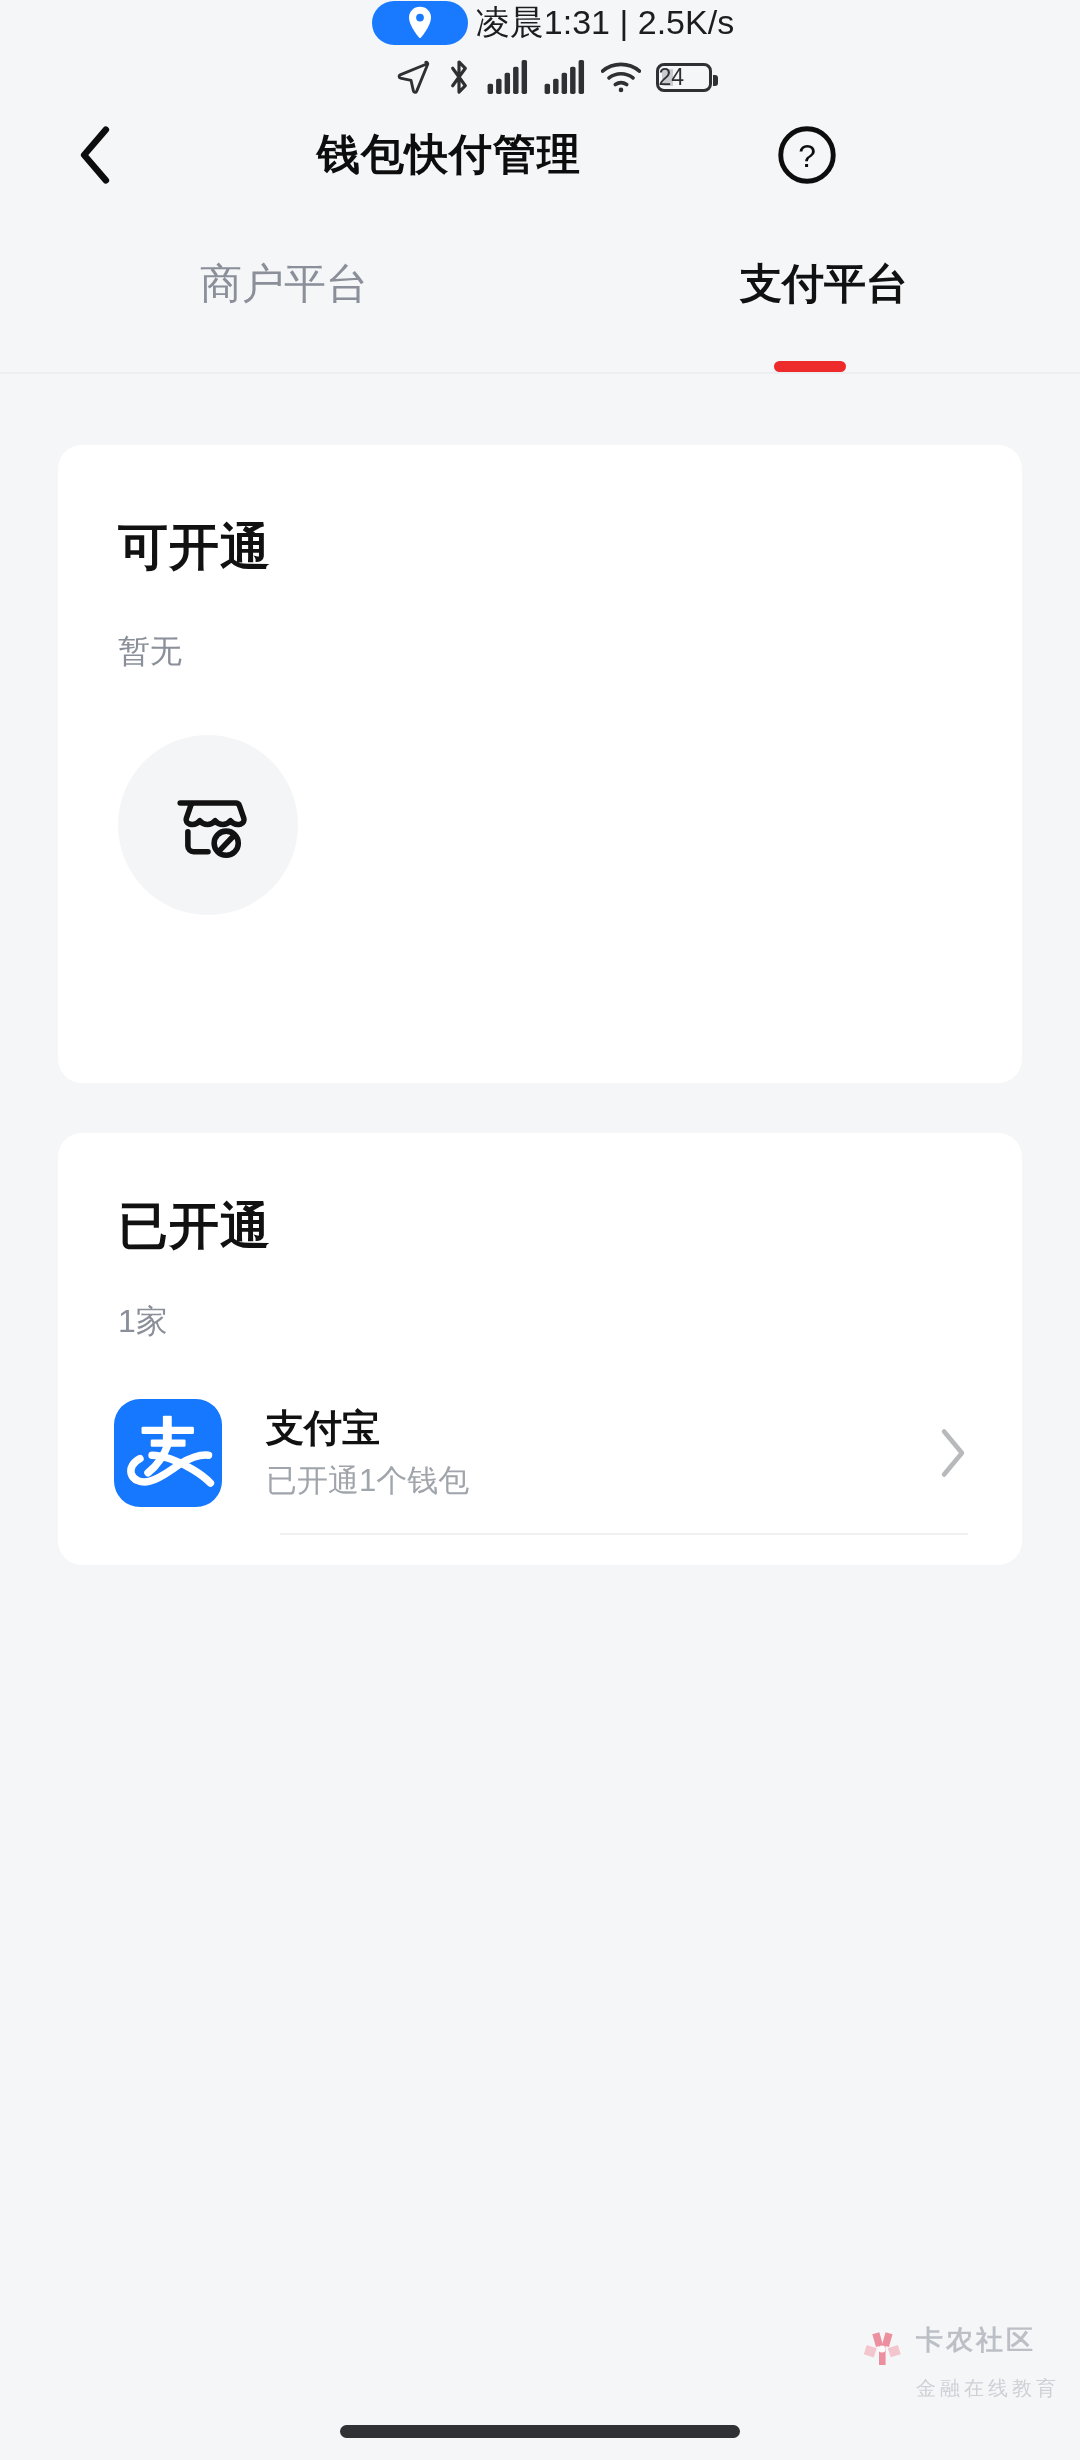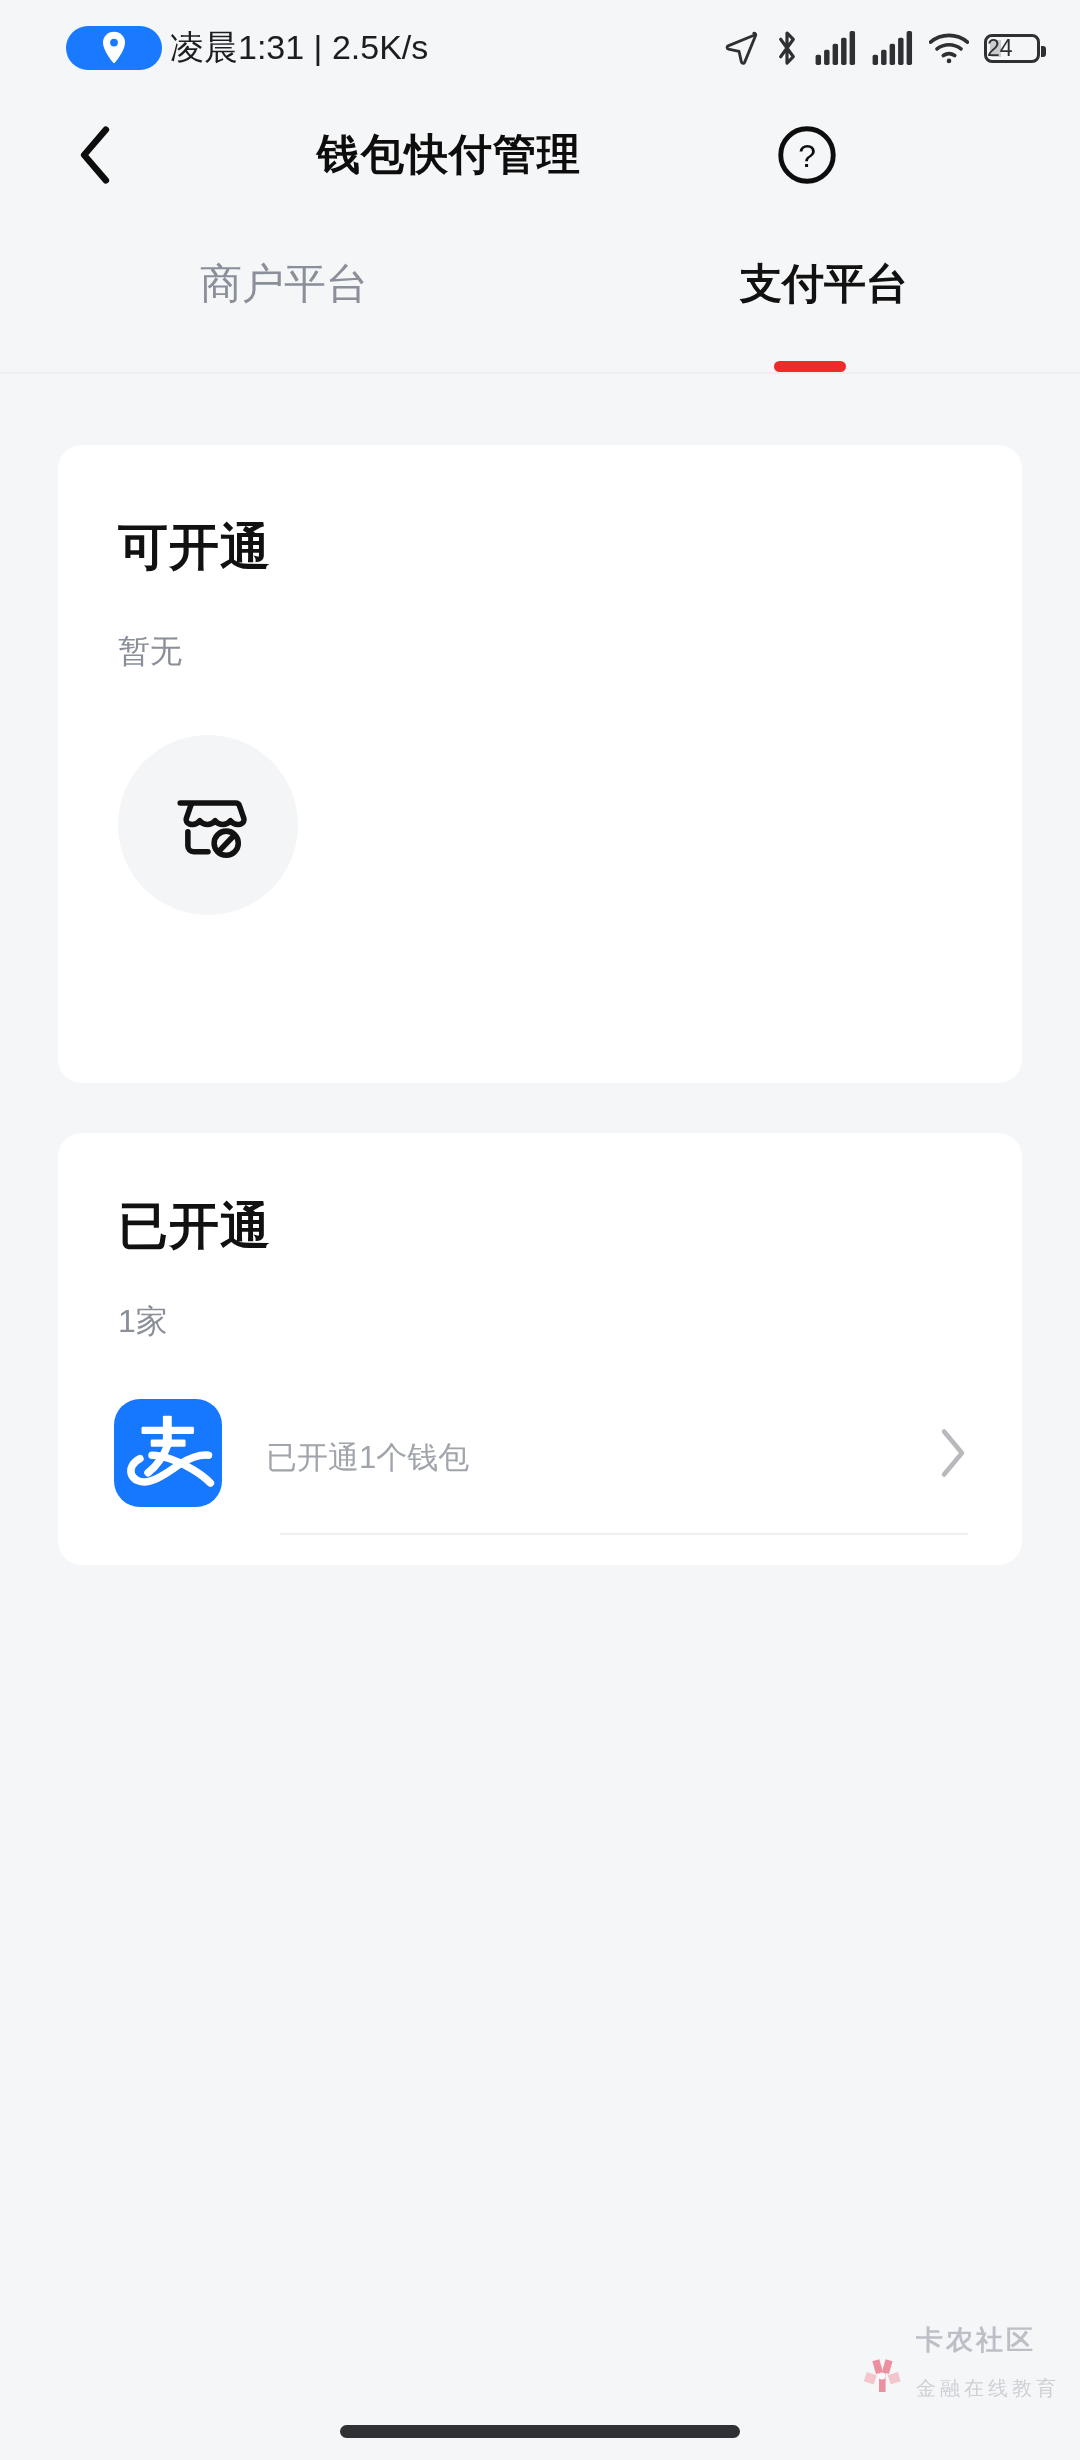--- a/index.html
+++ b/index.html
@@ -9,20 +9,21 @@
     font-family:"Liberation Sans","DejaVu Sans",sans-serif;
     overflow:hidden;
   }
   .phone { position:relative; width:1080px; height:2460px; background:#f5f6f8; }
 
   
   .statusbar {
     position:absolute; top:0; left:0; width:1080px; height:96px;
     display:flex; align-items:center; justify-content:space-between;
     padding:0 40px 0 66px;
+    flex-direction:column;
   }
   .sb-left { display:flex; align-items:center; }
   .loc-pill {
     width:96px; height:44px; border-radius:22px; background:#1a7aff;
     display:flex; align-items:center; justify-content:center; margin-right:8px;
   }
   .loc-pill svg { display:block; }
   .sb-time {
     font-size:34px; color:#1d1d1f; letter-spacing:0px; white-space:nowrap;
     font-family:"Liberation Sans","DejaVu Sans",sans-serif;
@@ -123,21 +124,21 @@
   .merchant-desc { font-size:31px; color:#a0a4ab; margin-top:10px; line-height:1.25; }
   .chev { flex:none; width:46px; display:flex; align-items:center; justify-content:center; }
   .row-divider {
     position:absolute; left:222px; top:400px; width:688px; height:2px;
     background:#eef0f2;
   }
 
   
   .watermark {
     position:absolute; right:20px; bottom:62px;
-    display:flex; align-items:flex-end; gap:12px; opacity:.62;
+    display:flex; align-items:flex-start; gap:12px; opacity:.62;
   }
   .wm-logo { width:44px; height:44px; position:relative; flex:none; }
   .wm-text { display:flex; flex-direction:column; line-height:1; }
   .wm-main { font-size:27px; color:#9aa0a8; font-weight:bold; letter-spacing:3px; }
   .wm-sub  { font-size:20px; color:#b6bac1; letter-spacing:4px; margin-top:24px; }
 
   
   .home-indicator {
     position:absolute; bottom:22px; left:50%; transform:translateX(-50%);
     width:400px; height:13px; border-radius:7px; background:#2f3134;
@@ -247,20 +248,21 @@
             <rect x="18.1" y="6.2" width="3.3" height="9.4" rx="0.4"></rect>
             <rect x="10.2" y="10.3" width="19.4" height="2.7" rx="0.5"></rect>
             <rect x="13.6" y="15.0" width="12.9" height="2.7" rx="0.5"></rect>
           </g>
           <path d="M20.2 16.4c-1.7 4.6-4.3 8.4-7.6 10.9" fill="none" stroke="#ffffff" stroke-width="2.8" stroke-linecap="round"></path>
           <path d="M9.6 22.1c-2.6 1.3-3.8 3.6-3.2 5.6.7 2.3 3.5 3.5 6.6 2.8 4.2-1 8.1-4.3 11.4-6.4 3.9-2.4 7.6-3.6 10.6-3.3" fill="none" stroke="#ffffff" stroke-width="2.8" stroke-linecap="round" stroke-linejoin="round"></path>
           <path d="M14.1 20.8c3.6 0 9.8 2.1 14.9 5.2 3 1.8 5.3 3.6 6.7 5.1" fill="none" stroke="#ffffff" stroke-width="2.8" stroke-linecap="round"></path>
         </svg>
       </div>
       <div class="merchant-texts">
+        <div class="merchant-name">支付宝</div>
         <div class="merchant-desc">已开通1个钱包</div>
       </div>
       <div class="chev">
         <svg width="30" height="50" viewBox="0 0 16 28">
           <path d="M3 2 13 14 3 26" fill="none" stroke="#b7b9bd" stroke-width="2.6" stroke-linecap="round" stroke-linejoin="round"></path>
         </svg>
       </div>
     </div>
     <div class="row-divider"></div>
   </div>

